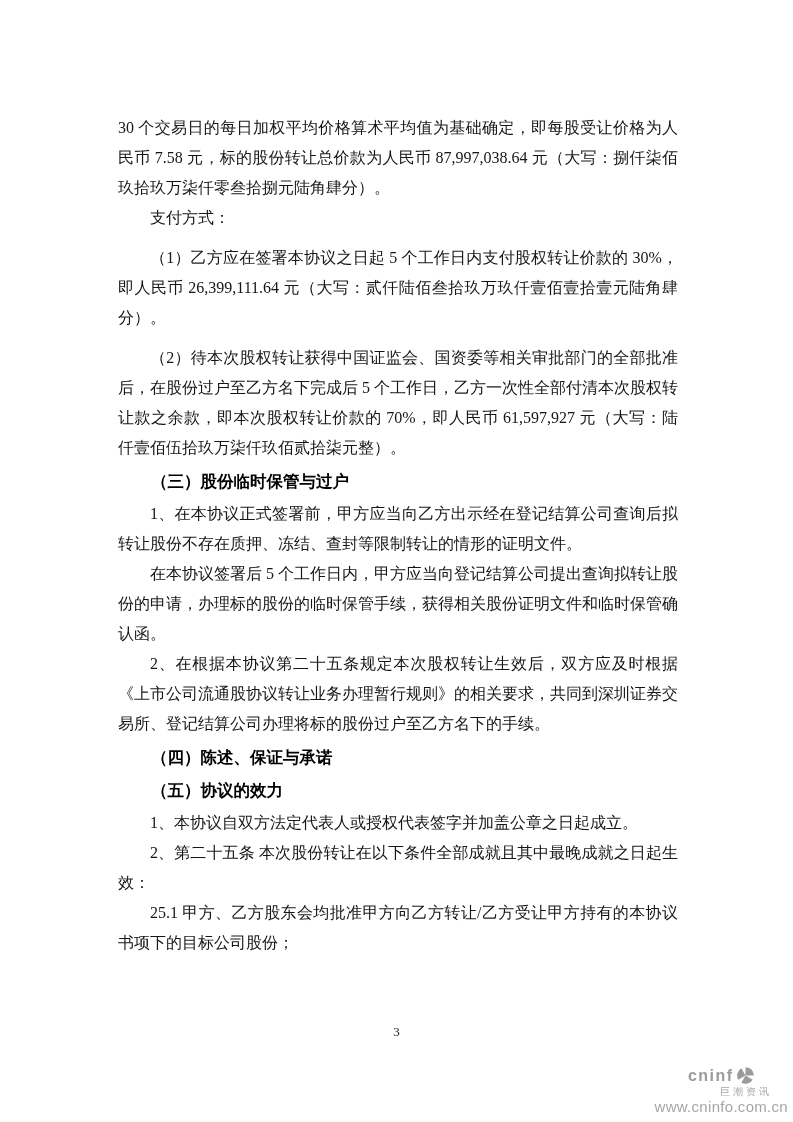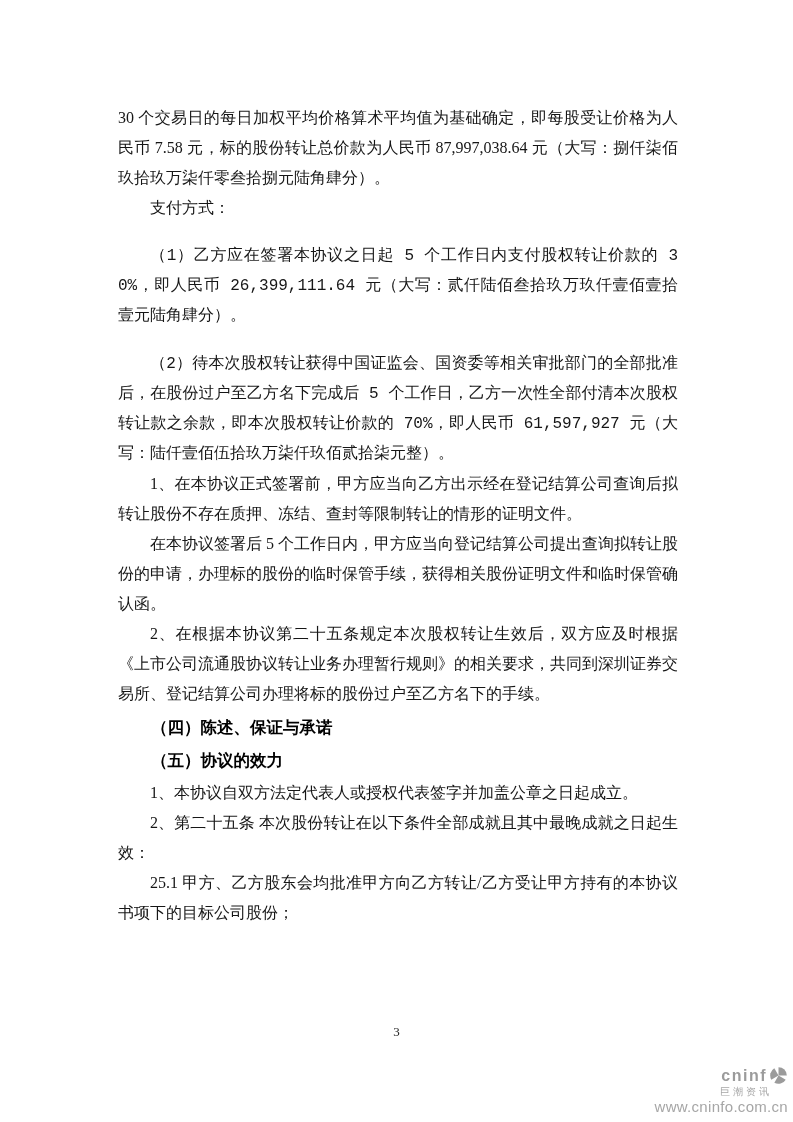--- a/index.html
+++ b/index.html
@@ -14,33 +14,33 @@
     overflow: hidden;
   }
   .page {
     position: absolute;
     inset: 0;
     background: #ffffff;
   }
   .content {
     position: absolute;
     left: 118px;
-    top: 103px;
+    top: 113px;
     width: 560px;
   }
   p.body {
     margin: 0;
     font-size: 16px;
     line-height: 30px;
     text-align: justify;
     text-indent: 2em;
     word-break: break-all;
   }
   p.noindent { text-indent: 0; }
-  p.gap { margin-top: 18px; font-family: Liberation Mono, monospace; }
+  p.gap { margin-top: 10px; }
   h3.heading {
     margin: 3px 0 3px 0;
     font-size: 16.5px;
     line-height: 30px;
     text-indent: 2em;
     font-weight: bold;
     color: #000000;
     font-family: "Liberation Sans", "DejaVu Sans", sans-serif;
   }
   .footer {
@@ -58,21 +58,21 @@
     top: 1066px;
     right: 5px;
     text-align: right;
     color: #a0a0a0;
     font-family: "Liberation Sans", "DejaVu Sans", sans-serif;
     line-height: 1;
   }
   .wm-row {
     display: flex;
     align-items: center;
-    justify-content: flex-end;
+    justify-content: center;
     gap: 2px;
   }
   .wm-text {
     font-size: 16px;
     font-weight: bold;
     letter-spacing: 1.5px;
     color: #9b9b9b;
   }
   .wm-icon { display: inline-flex; }
   .wm-name {
@@ -90,20 +90,21 @@
 </head>
 <body>
 
 <div class="page">
 
   <main class="content">
     <p class="body noindent">30 个交易日的每日加权平均价格算术平均值为基础确定，即每股受让价格为人民币 7.58 元，标的股份转让总价款为人民币 87,997,038.64 元（大写：捌仟柒佰玖拾玖万柒仟零叁拾捌元陆角肆分）。</p>
     <p class="body">支付方式：</p>
     <p class="body gap">（1）乙方应在签署本协议之日起 5 个工作日内支付股权转让价款的 30%，即人民币 26,399,111.64 元（大写：贰仟陆佰叁拾玖万玖仟壹佰壹拾壹元陆角肆分）。</p>
     <p class="body gap">（2）待本次股权转让获得中国证监会、国资委等相关审批部门的全部批准后，在股份过户至乙方名下完成后 5 个工作日，乙方一次性全部付清本次股权转让款之余款，即本次股权转让价款的 70%，即人民币 61,597,927 元（大写：陆仟壹佰伍拾玖万柒仟玖佰贰拾柒元整）。</p>
+    <h3 class="heading">（三）股份临时保管与过户</h3>
     <p class="body">1、在本协议正式签署前，甲方应当向乙方出示经在登记结算公司查询后拟转让股份不存在质押、冻结、查封等限制转让的情形的证明文件。</p>
     <p class="body">在本协议签署后 5 个工作日内，甲方应当向登记结算公司提出查询拟转让股份的申请，办理标的股份的临时保管手续，获得相关股份证明文件和临时保管确认函。</p>
     <p class="body">2、在根据本协议第二十五条规定本次股权转让生效后，双方应及时根据《上市公司流通股协议转让业务办理暂行规则》的相关要求，共同到深圳证券交易所、登记结算公司办理将标的股份过户至乙方名下的手续。</p>
     <h3 class="heading">（四）陈述、保证与承诺</h3>
     <h3 class="heading">（五）协议的效力</h3>
     <p class="body">1、本协议自双方法定代表人或授权代表签字并加盖公章之日起成立。</p>
     <p class="body">2、第二十五条 本次股份转让在以下条件全部成就且其中最晚成就之日起生效：</p>
     <p class="body">25.1 甲方、乙方股东会均批准甲方向乙方转让/乙方受让甲方持有的本协议书项下的目标公司股份；</p>
   </main>
 

